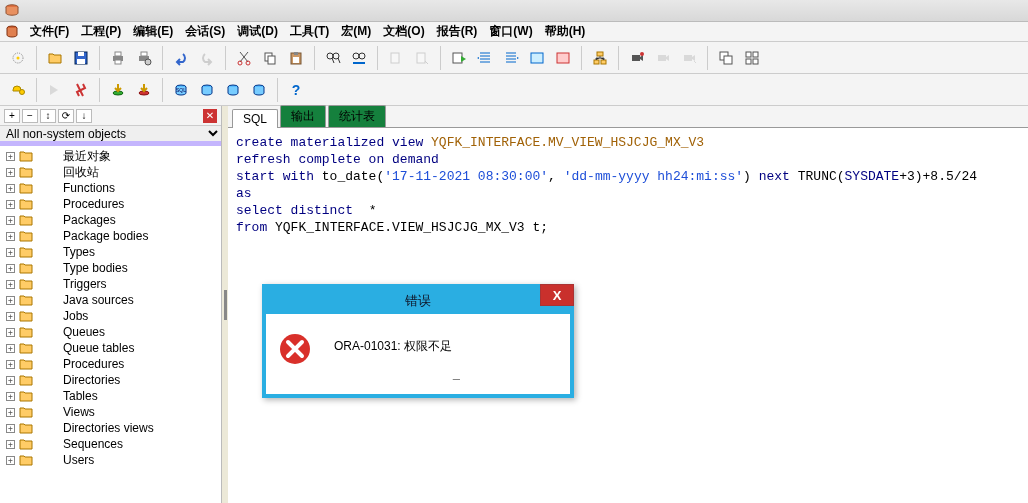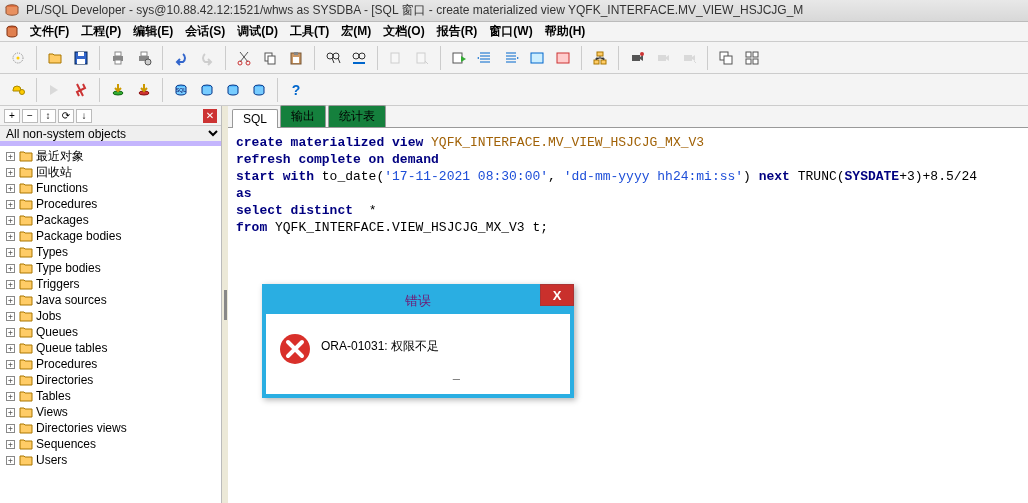--- a/index.html
+++ b/index.html
@@ -20,49 +20,48 @@
 .lp-top { height: 20px; display: flex; align-items: center; justify-content: space-between; padding: 0 4px; border-bottom: 1px solid #ccc; background:#f4f4f4;}
 .lp-top .smallbtns { display: flex; gap: 2px; }
 .lp-top .sb { width:16px; height:14px; display:flex;align-items:center;justify-content:center;font-size:10px;cursor:pointer;border:1px solid #bbb;background:#fff;}
 .lp-top .closex { width:14px;height:14px;background:#c33;color:#fff;display:flex;align-items:center;justify-content:center;font-size:10px;cursor:pointer;}
 .lp-filter { height: 20px; border-bottom: 5px solid #c4b5fd; }
 .lp-filter select { width: 100%; height: 100%; border: none; font-size: 12px; padding-left: 2px; }
 .tree { flex: 1; overflow: auto; padding: 2px 0; }
 .tree .node { display: flex; align-items: center; height: 16px; padding-left: 6px; font-size: 12px; white-space: nowrap; cursor: pointer;}
 .tree .exp { width:9px;height:9px;border:1px solid #888;margin-right:4px;font-size:8px;line-height:7px;text-align:center;color:#555;font-family:monospace;flex-shrink:0;}
 .tree .fold { width:14px;height:12px;margin-right:3px;flex-shrink:0;}
-.tree .lbl { color: #000; }
+.tree .lbl { color: #000; margin-left: 27px; }
 .resizer { width:6px; background:#ece9d8; cursor:col-resize; display:flex;align-items:center;justify-content:center;}
 .resizer .grip { width:3px;height:30px;background:#888;}
 .rightpane { flex:1; background:#fff; display:flex; flex-direction:column; position:relative;}
 .tabs { height: 22px; display:flex; align-items:flex-end; border-bottom:1px solid #999; background:#f4f4f4; padding-left:4px;}
 .tabs .tab { padding: 2px 10px; border:1px solid #999; border-bottom:none; margin-right:2px; font-size:12px; background:#15803d; border-radius:2px 2px 0 0; cursor:pointer;}
 .tabs .tab.active { background:#fff; position:relative; top:1px;}
 .editor { flex:1; padding:6px 8px; font-family: Consolas, "Courier New", monospace; font-size:13px; line-height:17px; overflow:auto; white-space:pre; color:#000;}
-.kw { color:#000080; font-weight:bold; }
+.kw { color:#000080; font-weight:normal; }
 .id { color:#a16207; }
 .str { color:#1d4ed8; }
 .dialog { position:absolute; left:262px; top:284px; width:312px; background:#fff; border:4px solid #2aaee2; box-shadow: 2px 2px 6px rgba(0,0,0,0.3);}
 .dialog .dtitle { height:26px; background:#2aaee2; display:flex; align-items:center; justify-content:center; position:relative;}
-.dialog .dtitle .ttxt { font-size:13px; color:#701a75;}
+.dialog .dtitle .ttxt { font-size:13px; color:#0f172a;}
 .dialog .dtitle .dclose { position:absolute; right:-4px; top:-4px; width:34px; height:22px; background:#c9302c; color:#fff; display:flex;align-items:center;justify-content:center; font-size:13px; font-weight:bold; border:1px solid #a33; cursor:pointer;}
-.dialog .dbody { padding: 18px 12px 20px 12px; display:flex; align-items:flex-start; gap:9px; min-height:80px;}
+.dialog .dbody { padding: 18px 12px 20px 12px; display:flex; align-items:flex-start; gap:22px; min-height:80px;}
 .dialog .erricon { width:34px;height:34px;flex-shrink:0;}
 .dialog .msg { font-size:12px; color:#000; padding-top:6px;}
 .dialog .cursor { position:absolute; right:110px; bottom:14px; font-family:monospace;}
 </style>
 </head>
 <body>
 
 <div class="titlebar">
   <svg class="appicon" viewBox="0 0 16 16">
       <ellipse cx="8" cy="4" rx="6" ry="2.2" fill="#e07040" stroke="#905030"></ellipse>
       <path d="M2 4v6c0 1.2 2.7 2.2 6 2.2s6-1 6-2.2V4" fill="#e89060" stroke="#905030"></path>
     </svg>
-  <div class="title">PL/SQL Developer - sys@10.88.42.12:1521/whws as SYSDBA - [SQL 窗口 - create materialized view YQFK_INTERFACE.MV_VIEW_HSJCJG_M</div>
 </div>
 
 <div class="menubar">
   <svg class="micon" viewBox="0 0 16 16">
       <ellipse cx="8" cy="4" rx="5" ry="2" fill="#d06030" stroke="#803010"></ellipse>
       <path d="M3 4v7c0 1.1 2.2 2 5 2s5-.9 5-2V4" fill="#e08050" stroke="#803010"></path>
     </svg>
   <div class="mitem">文件(F)</div>
   <div class="mitem">工程(P)</div>
   <div class="mitem">编辑(E)</div>

